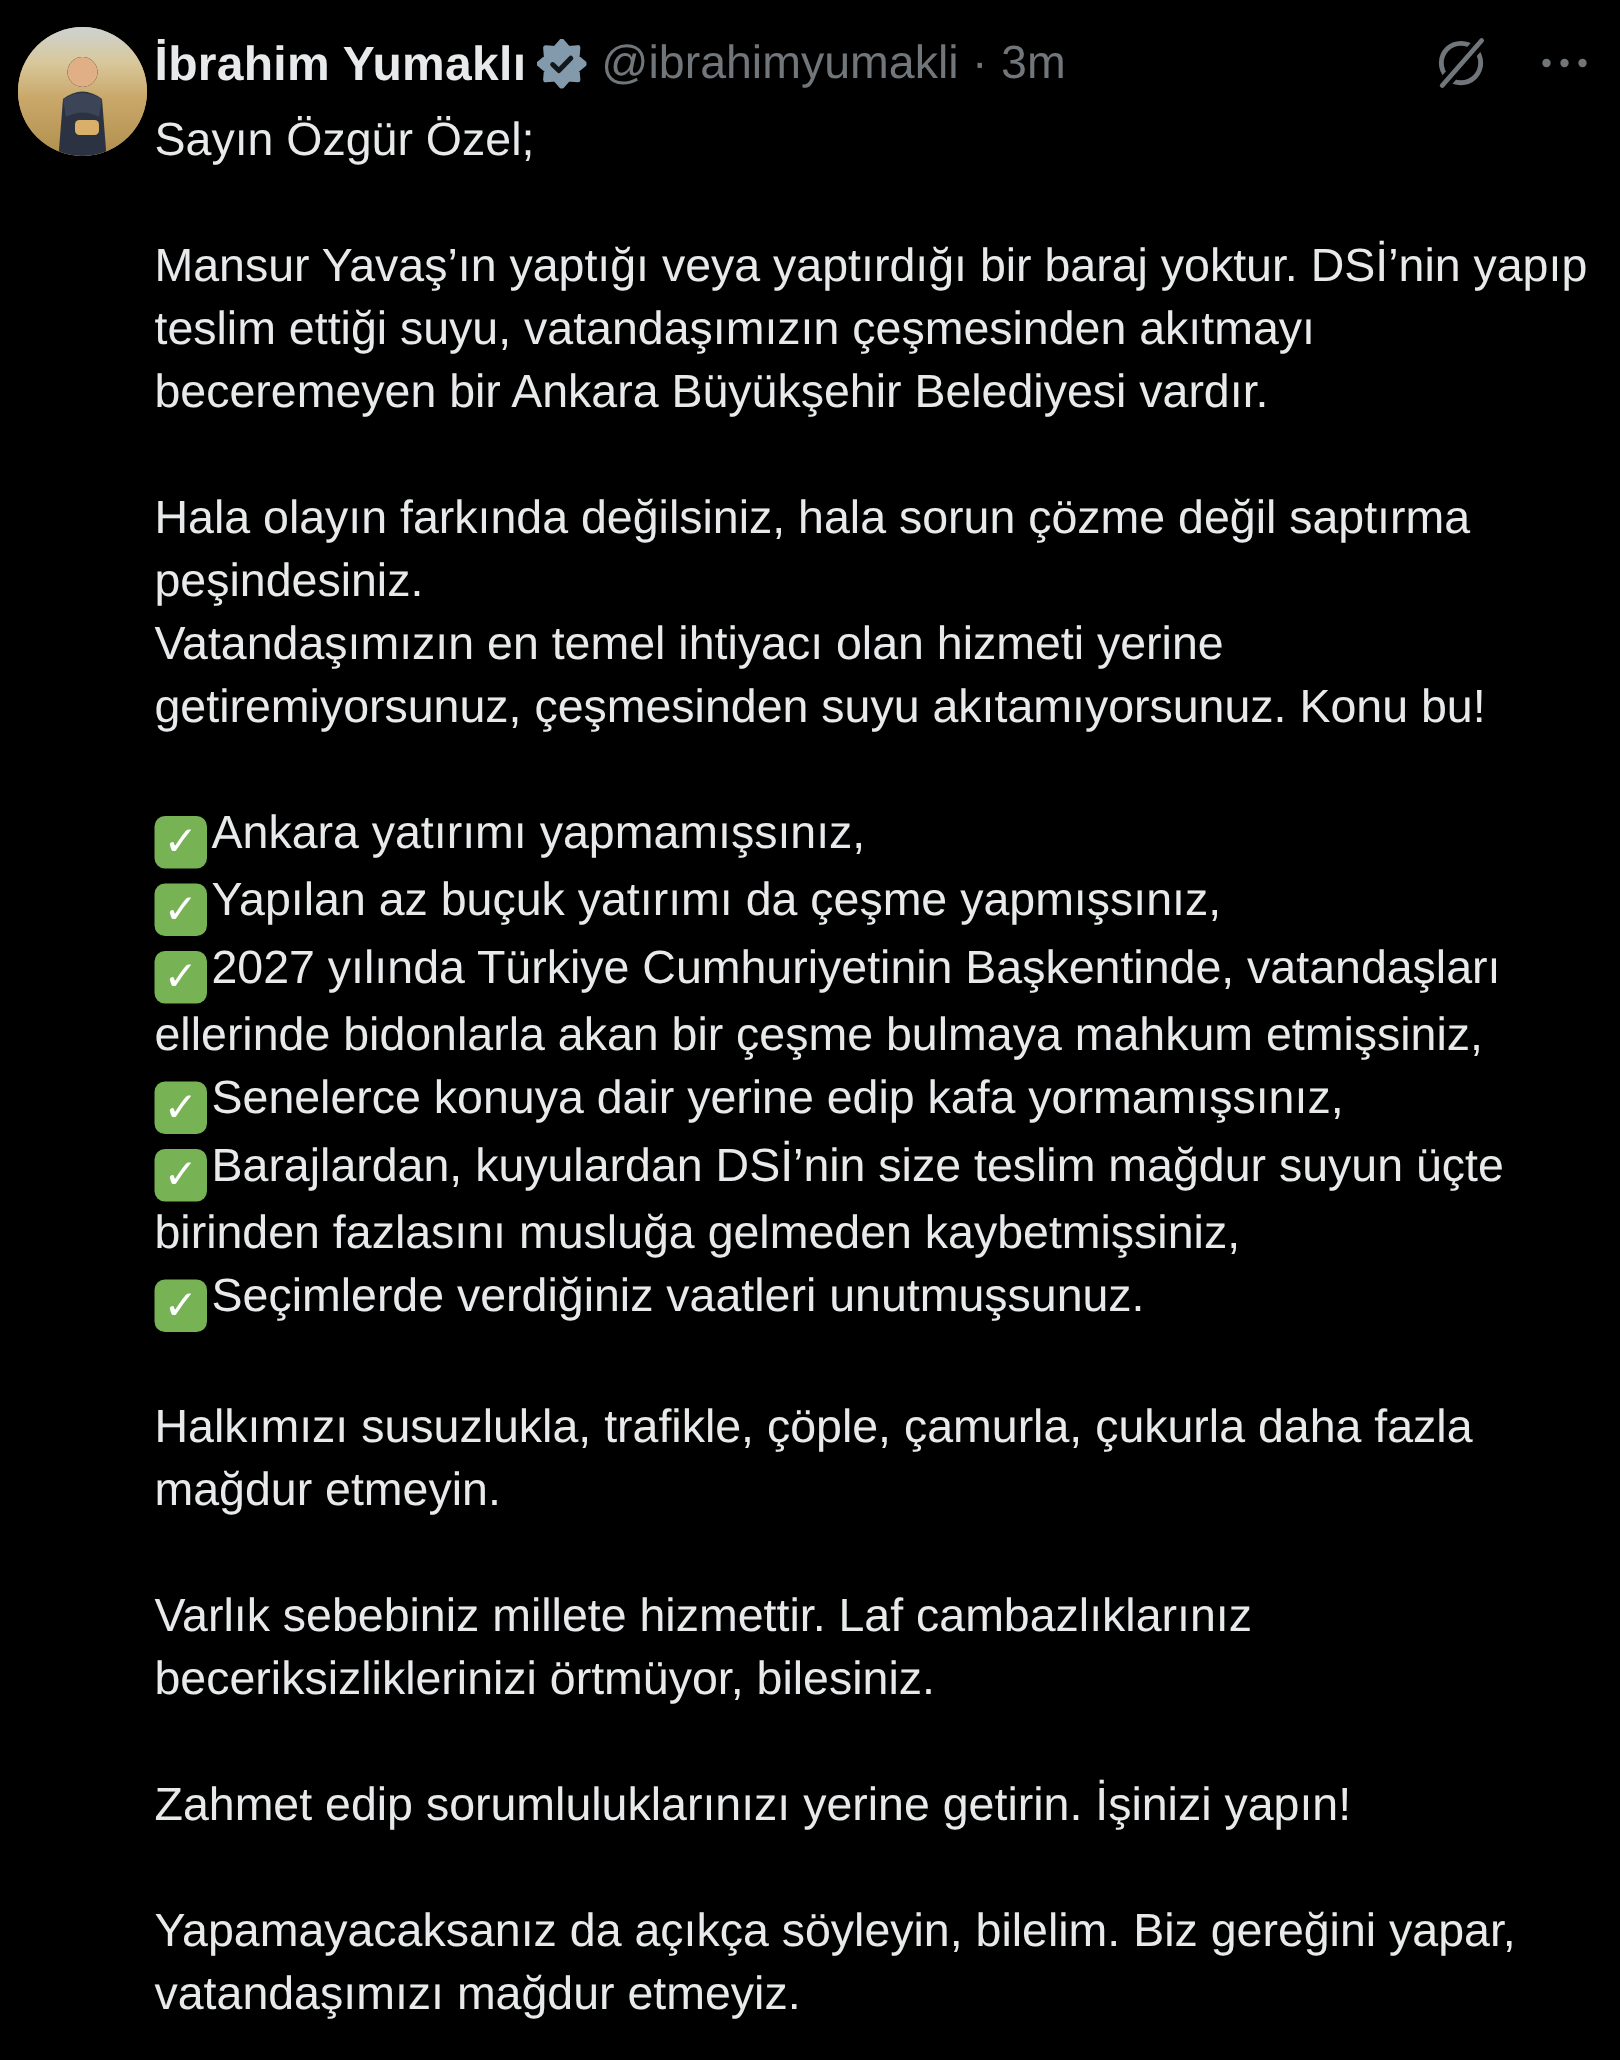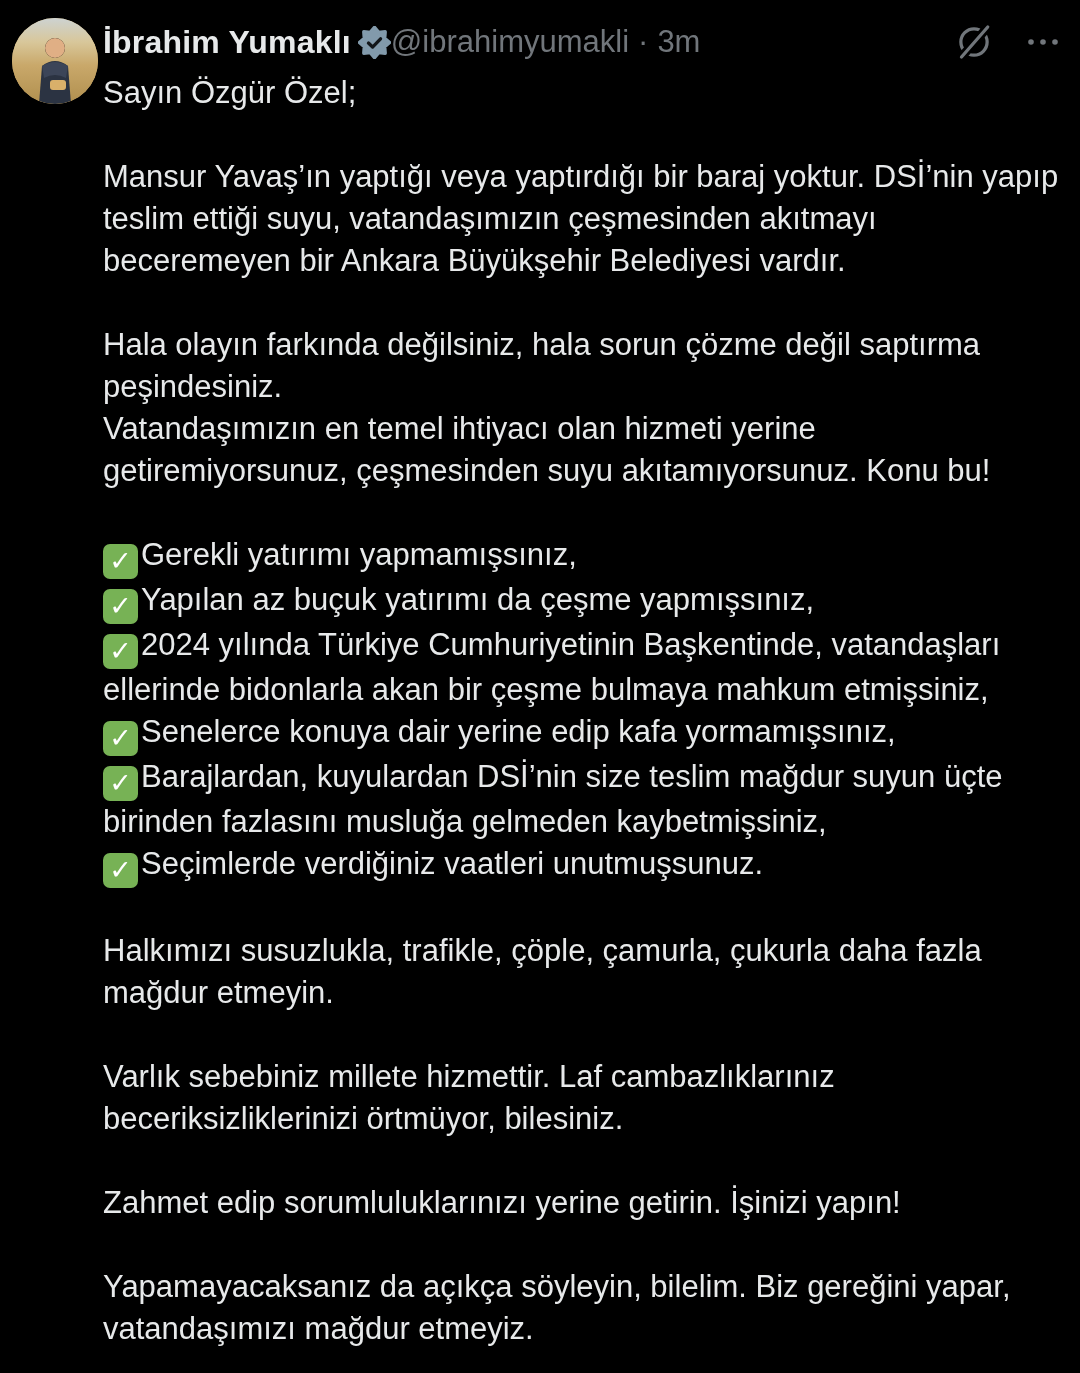--- a/index.html
+++ b/index.html
@@ -45,20 +45,21 @@
     color: var(--c-text-primary, #e7e9ea);
     letter-spacing: 0.2px;
   }
   .badge {
     margin-left: 7px;
     display: inline-flex;
     align-items: center;
     color: var(--c-badge, #829aab);
   }
   .handle-group {
+    margin-left: 10px;
     font-size: 31px;
     color: var(--c-text-secondary, #71767b);
     display: inline-flex;
     align-items: center;
     gap: 9px;
   }
   .spacer { flex: 1; }
   .grok-button, .more-button {
     display: inline-flex;
     align-items: center;
@@ -148,23 +149,23 @@
     </button>
   </div>
 
   <div class="tweet-body"><span>Sayın Özgür Özel;
 
 Mansur Yavaş’ın yaptığı veya yaptırdığı bir baraj yoktur. DSİ’nin yapıp teslim ettiği suyu, vatandaşımızın çeşmesinden akıtmayı beceremeyen bir Ankara Büyükşehir Belediyesi vardır.
 
 Hala olayın farkında değilsiniz, hala sorun çözme değil saptırma peşindesiniz.
 Vatandaşımızın en temel ihtiyacı olan hizmeti yerine getiremiyorsunuz, çeşmesinden suyu akıtamıyorsunuz. Konu bu!
 
-</span><span class="check-emoji">✓</span><span>Gerekli yatırımı yapmamışsınız,
+</span><span class="check-emoji">✓</span><span>Ankara yatırımı yapmamışsınız,
 </span><span class="check-emoji">✓</span><span>Yapılan az buçuk yatırımı da çeşme yapmışsınız,
-</span><span class="check-emoji">✓</span><span>2024 yılında Türkiye Cumhuriyetinin Başkentinde, vatandaşları ellerinde bidonlarla akan bir çeşme bulmaya mahkum etmişsiniz,
+</span><span class="check-emoji">✓</span><span>2027 yılında Türkiye Cumhuriyetinin Başkentinde, vatandaşları ellerinde bidonlarla akan bir çeşme bulmaya mahkum etmişsiniz,
 </span><span class="check-emoji">✓</span><span>Senelerce konuya dair yerine edip kafa yormamışsınız,
 </span><span class="check-emoji">✓</span><span>Barajlardan, kuyulardan DSİ’nin size teslim mağdur suyun üçte birinden fazlasını musluğa gelmeden kaybetmişsiniz,
 </span><span class="check-emoji">✓</span><span>Seçimlerde verdiğiniz vaatleri unutmuşsunuz.
 
 Halkımızı susuzlukla, trafikle, çöple, çamurla, çukurla daha fazla mağdur etmeyin.
 
 Varlık sebebiniz millete hizmettir. Laf cambazlıklarınız beceriksizliklerinizi örtmüyor, bilesiniz.
 
 Zahmet edip sorumluluklarınızı yerine getirin. İşinizi yapın!
 

